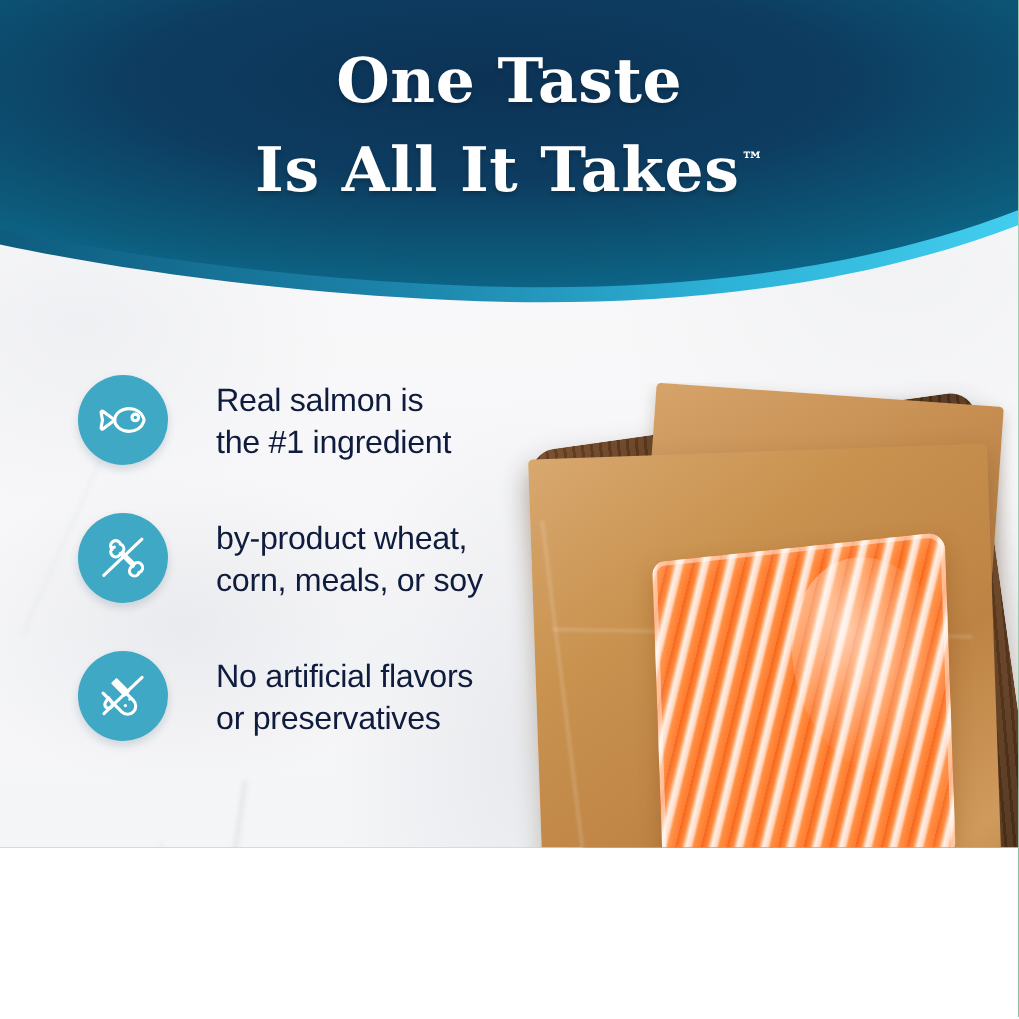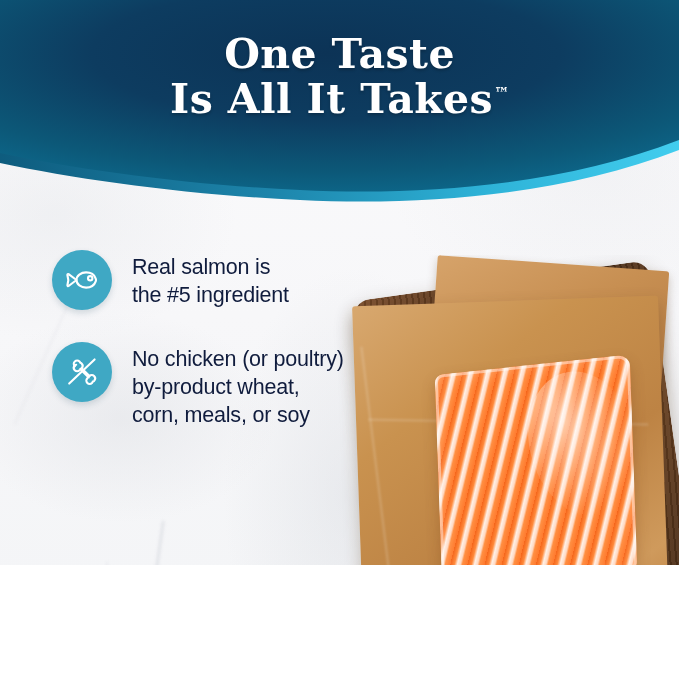--- a/index.html
+++ b/index.html
@@ -56,21 +56,21 @@
   }
   .title-line {
     font-family: "DejaVu Serif", "Liberation Serif", serif;
     font-weight: bold;
     color: #ffffff;
     letter-spacing: 0.4px;
     line-height: 1.0;
     text-shadow: 0 2px 3px rgba(0,0,0,0.22);
   }
   .title-line.l1 { font-size: 41px; margin-top: 34px; }
-  .title-line.l2 { font-size: 41px; margin-top: 4px; }
+  .title-line.l2 { font-size: 41px; margin-top: 18px; }
   .tm {
     font-size: 15px;
     vertical-align: super;
     letter-spacing: 0;
     margin-left: 1px;
     text-shadow: none;
   }
 
   
   .photo {
@@ -149,22 +149,23 @@
 
   
   .features {
     position: absolute;
     left: 52px;
     top: 250px;
     width: 340px;
   }
   .feature {
     display: flex;
-    align-items: flex-start;
+    align-items: center;
     margin-bottom: 32px;
+    gap: 12px;
   }
   .feature .icon-circle {
     flex: 0 0 auto;
     width: 60px;
     height: 60px;
     border-radius: 50%;
     background: #3fa8c4;
     display: flex;
     align-items: center;
     justify-content: center;
@@ -240,35 +241,51 @@
     <div class="feature">
       <div class="icon-circle">
         <svg width="38" height="38" viewBox="0 0 38 38" fill="none" stroke="#ffffff" stroke-width="2.1" stroke-linecap="round" stroke-linejoin="round">
           <path d="M13.5 19c0-4.3 4.4-7.6 9.6-7.6 4.6 0 8.4 2.6 9.6 6.2.2.6.3 1 .3 1.4s-.1.8-.3 1.4c-1.2 3.6-5 6.2-9.6 6.2-5.2 0-9.6-3.3-9.6-7.6z"></path>
           <path d="M13.5 19L5.6 13.2c-.6-.4-1.3.1-1.2.8l.9 5c0 .1 0 .1 0 .2l-.9 5c-.1.7.6 1.2 1.2.8L13.5 19z"></path>
           <circle cx="27.2" cy="17.3" r="2.2"></circle>
         </svg>
       </div>
       <div class="ftext">
         <span>Real salmon is</span>
-        <span>the #5 ingredient</span>
+        <span>the #1 ingredient</span>
       </div>
     </div>
 
     <div class="feature">
       <div class="icon-circle">
         <svg width="42" height="42" viewBox="0 0 42 42" fill="none" stroke="#ffffff" stroke-width="2.1" stroke-linecap="round" stroke-linejoin="round">
           <path d="M13.8 15.2c-1.4-1.4-1.4-3.5 0-4.8 1.3-1.3 3.4-1.3 4.7 0 .4.4.6.9.7 1.4.5.1 1 .3 1.4.7 1.3 1.3 1.3 3.4 0 4.8-.4.4-.9.6-1.4.7l8.5 8.5c.1-.5.3-1 .7-1.4 1.3-1.3 3.4-1.3 4.7 0 1.3 1.3 1.3 3.4 0 4.8-.4.4-.9.6-1.4.7-.1.5-.3 1-.7 1.4-1.3 1.3-3.4 1.3-4.7 0-1.3-1.3-1.3-3.5 0-4.8"></path>
           <path d="M20.6 17.3L28.5 25"></path>
           <path d="M15.2 13.8c-.5.1-1 .3-1.4.7-1.3 1.3-1.3 3.4 0 4.8 1.3 1.3 3.4 1.3 4.7 0"></path>
           <path d="M8.2 32.6L33.6 8.4"></path>
         </svg>
       </div>
       <div class="ftext">
-        <span>No chicken (or poultry)</span>
         <span>by-product wheat,</span>
         <span>corn, meals, or soy</span>
       </div>
     </div>
 
+    <div class="feature">
+      <div class="icon-circle">
+        <svg width="42" height="42" viewBox="0 0 42 42" fill="none" stroke="#ffffff" stroke-width="2.1" stroke-linecap="round" stroke-linejoin="round">
+          <path d="M16.6 10.2l7.8 7.8"></path>
+          <path d="M14.3 12.5l7.8 7.8"></path>
+          <path d="M15.4 11.4L27.9 23.9c2.1 2.1 2.1 5.6 0 7.7-2.1 2.1-5.6 2.1-7.7 0L7.7 19.1"></path>
+          <circle cx="22.6" cy="27.4" r="1.1" fill="#ffffff" stroke="none"></circle>
+          <circle cx="25.4" cy="23.3" r="0.9" fill="#ffffff" stroke="none"></circle>
+          <path d="M11.4 22.2c-1.6 2.1-2.5 3.4-2.5 4.4a2.5 2.5 0 005 0c0-1-.9-2.3-2.5-4.4z"></path>
+          <path d="M8.3 32.8L33.7 8.6"></path>
+        </svg>
+      </div>
+      <div class="ftext">
+        <span>No artificial flavors</span>
+        <span>or preservatives</span>
+      </div>
+    </div>
 
   </div>
 </div>
 
 </body></html>

